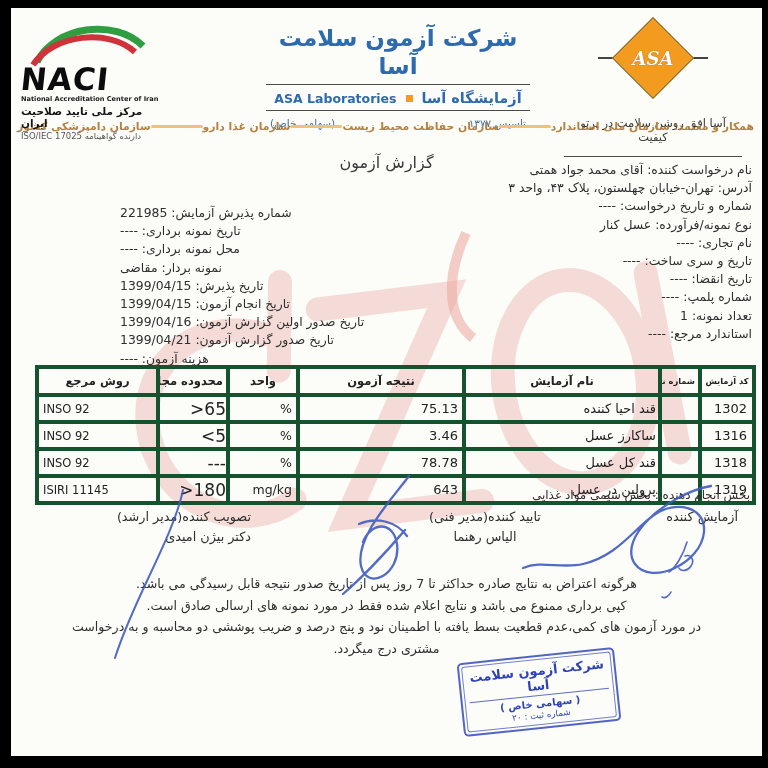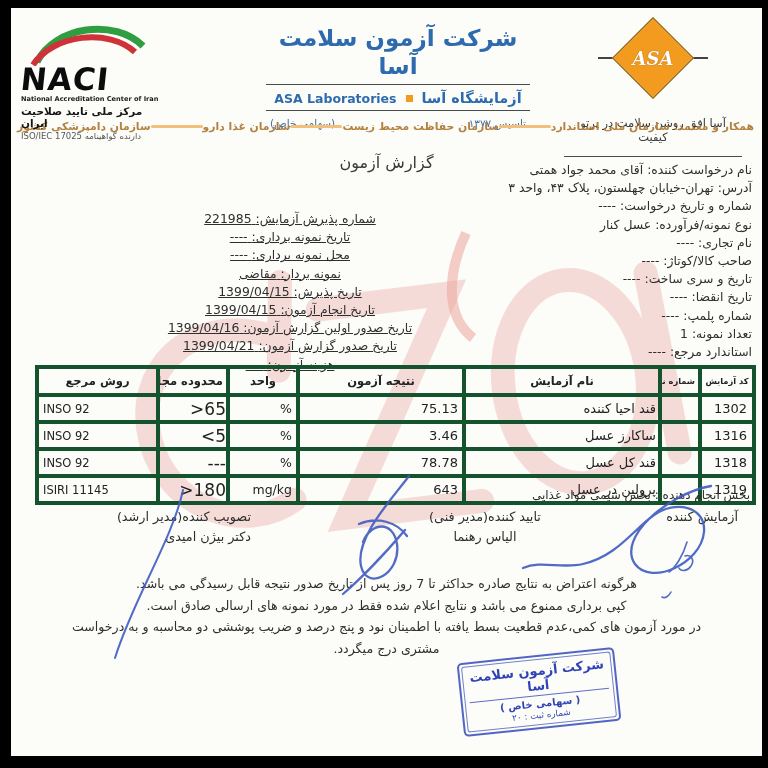--- a/index.html
+++ b/index.html
@@ -41,21 +41,21 @@
 
   .orgs{position:absolute;left:8px;right:8px;top:112px;display:flex;align-items:center;justify-content:space-between;}
   .org{font-size:10.8px;font-weight:600;color:#b5813f;white-space:nowrap;}
   .org-dash{flex:0 0 52px;height:2.4px;background:#f2c07a;border-radius:2px;}
 
   
   .report-title{position:absolute;top:145px;left:0;width:100%;text-align:center;font-size:16px;color:#3a3a3a;}
 
   .fields{position:absolute;font-size:12.4px;line-height:18.2px;white-space:nowrap;}
   .fields-right{top:153px;right:10px;width:430px;text-align:right;}
-  .fields-left{top:202px;right:302px;width:340px;text-align:center;text-decoration:underline;}
+  .fields-left{top:196px;right:302px;width:340px;text-align:left;}
   .flabel{color:#2e2e2e;}
   .fval{color:#2e2e2e;}
 
   table.results{
     position:absolute;top:357px;right:6px;width:717px;
     border-collapse:collapse;table-layout:fixed;background:transparent;
   }
   table.results th,table.results td{
     border:4px solid #14532d;height:23px;padding:0 3px;overflow:hidden;
     font-size:12.5px;color:#222;background:transparent;white-space:nowrap;
@@ -153,21 +153,20 @@
     </div>
 
     <div class="report-title">گزارش آزمون</div>
 
     <div class="fields fields-right">
       <div class="fline"><span class="flabel">نام درخواست کننده:</span> <span class="fval">آقای محمد جواد همتی</span></div>
       <div class="fline"><span class="flabel">آدرس:</span> <span class="fval">تهران-خیابان چهلستون، پلاک ۴۳، واحد ۳</span></div>
       <div class="fline"><span class="flabel">شماره و تاریخ درخواست:</span> <span class="fval">----</span></div>
       <div class="fline"><span class="flabel">نوع نمونه/فرآورده:</span> <span class="fval">عسل کنار</span></div>
       <div class="fline"><span class="flabel">نام تجاری:</span> <span class="fval">----</span></div>
-      <div class="fline"><span class="flabel">صاحب کالا/کوتاژ:</span> <span class="fval">----</span></div>
       <div class="fline"><span class="flabel">تاریخ و سری ساخت:</span> <span class="fval">----</span></div>
       <div class="fline"><span class="flabel">تاریخ انقضا:</span> <span class="fval">----</span></div>
       <div class="fline"><span class="flabel">شماره پلمپ:</span> <span class="fval">----</span></div>
       <div class="fline"><span class="flabel">تعداد نمونه:</span> <span class="fval">1</span></div>
       <div class="fline"><span class="flabel">استاندارد مرجع:</span> <span class="fval">----</span></div>
     </div>
 
     <div class="fields fields-left">
       <div class="fline"><span class="flabel">شماره پذیرش آزمایش:</span> <span class="fval">221985</span></div>
       <div class="fline"><span class="flabel">تاریخ نمونه برداری:</span> <span class="fval">----</span></div>

